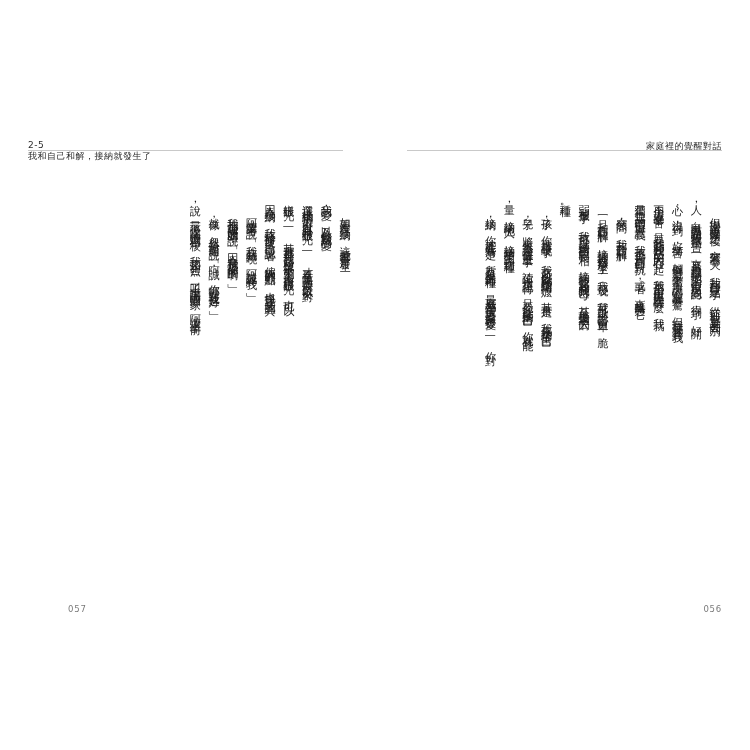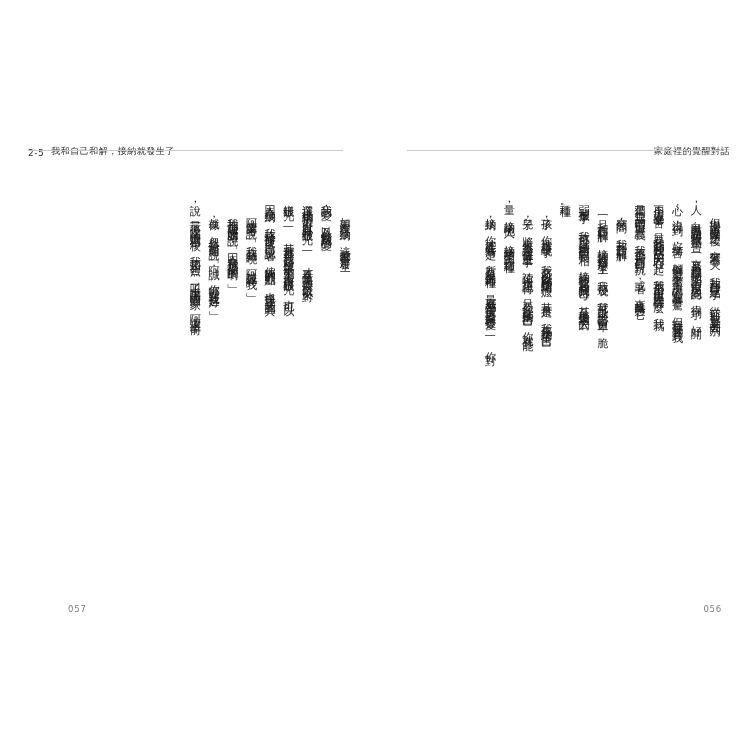--- a/index.html
+++ b/index.html
@@ -40,28 +40,29 @@
   }
   .page-left  { left: 0;   width: 375px; }
   .page-right { left: 375px; width: 375px; }
 
   
   .hdr {
     position: absolute;
     top: 140px;
     height: 18px;
     display: flex;
-    align-items: flex-end;
+    align-items: flex-start;
     font-size: 9px;
     color: #2b2b2b;
     letter-spacing: 0.5px;
     white-space: nowrap;
+    flex-direction: column;
   }
   .hdr-left  { left: 28px; }
-  .hdr-right { right: 20px; }
+  .hdr-right { right: 28px; }
 
   .hdr-rule {
     position: absolute;
     top: 150px;
     height: 1px;
     background: #c9c9c9;
   }
   .hdr-rule-left  { left: 28px;  width: 315px; }
   .hdr-rule-right { right: 28px; width: 315px; }
 

